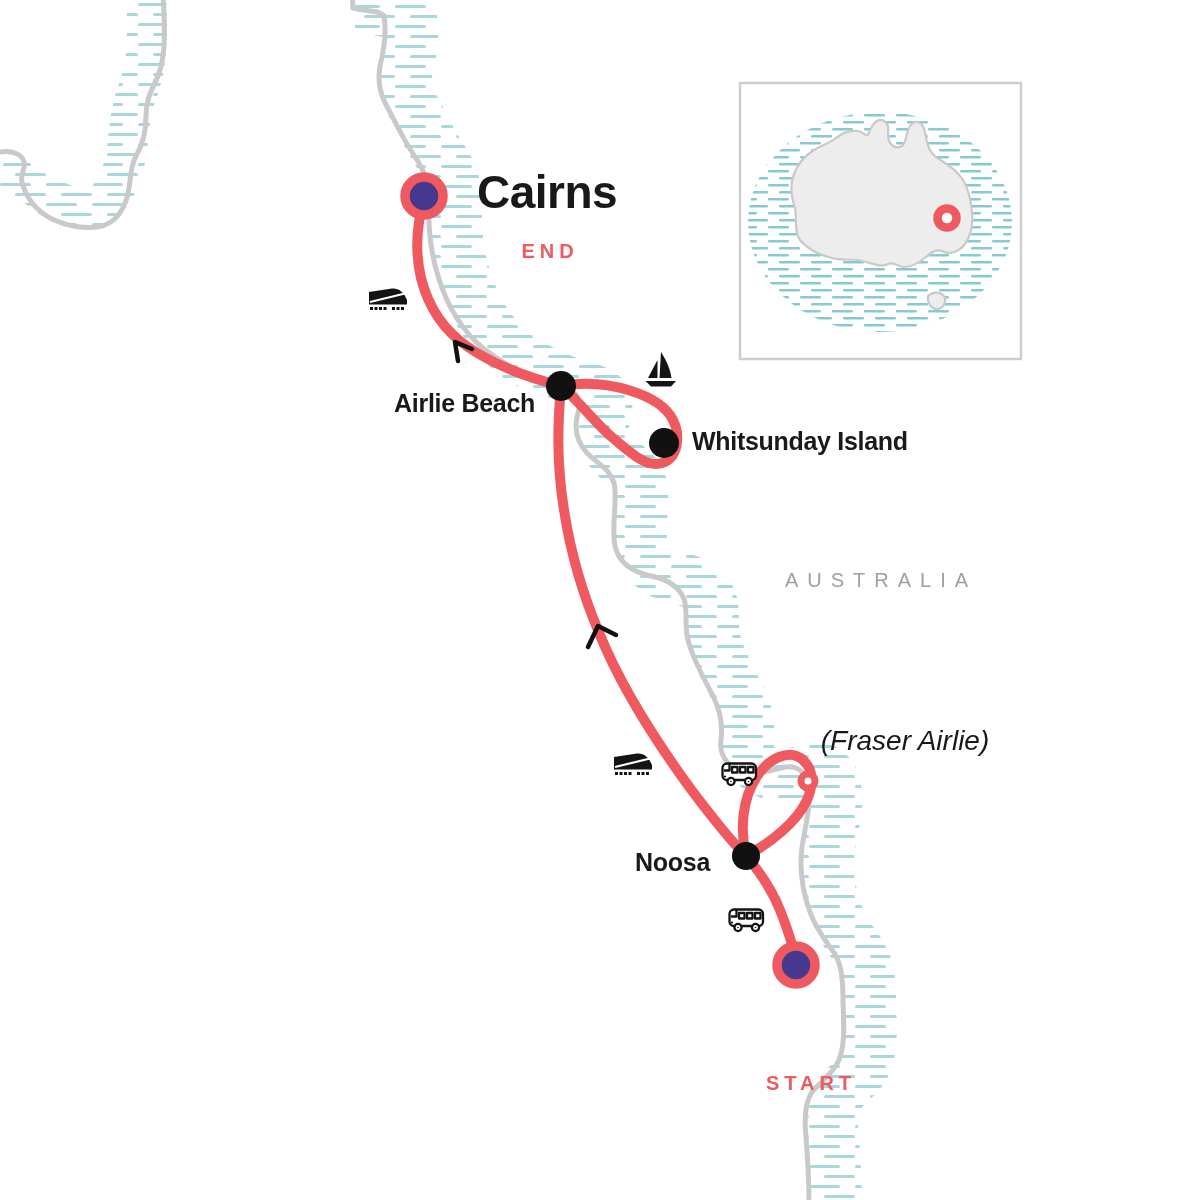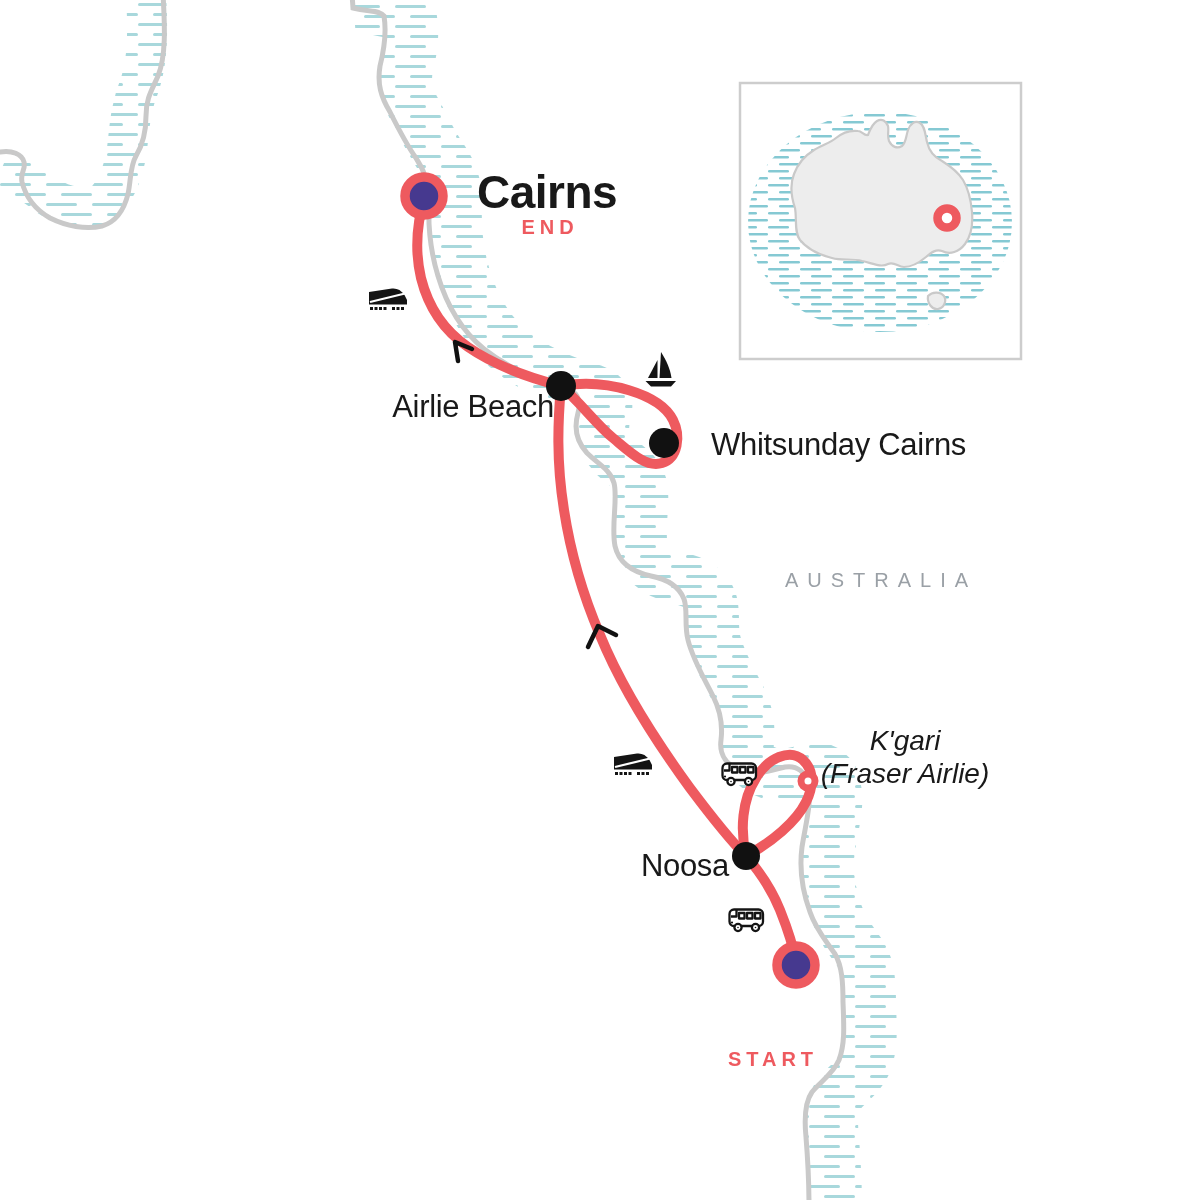--- a/index.html
+++ b/index.html
@@ -1,21 +1,21 @@
 <!DOCTYPE html>
 <html style="--route: #ee5a5f; --purple: #46398f; --hatch: #a8d8dc; --hatch-inset: #85c9d3; --coast: #c9c9c9; --land-inset: #ededed; --inset-border: #cdcdcd; --text: #191919; --muted: #9aa0a6; --dot: #111111; --icon: #141414;"><head>
 <meta charset="utf-8">
 <style>
   html,body{margin:0;padding:0;background:#fff;width:1200px;height:1200px;overflow:hidden;}
   .map-wrap{position:relative;width:1200px;height:1200px;font-family:"Liberation Sans",sans-serif;background:#fff;}
   svg{position:absolute;left:0;top:0;}
   .label{position:absolute;color:var(--text,#191919);white-space:nowrap;}
   .city-big{font-size:46px;font-weight:800;letter-spacing:-.5px;}
-  .city-mid{font-size:31px;font-weight:400;letter-spacing:-.3px;margin-left:19px;}
-  .tag{font-size:20px;font-weight:700;letter-spacing:5px;color:var(--route,#ee5a5f);}
+  .city-mid{font-size:25px;font-weight:700;letter-spacing:-.3px;}
+  .tag{font-size:20px;font-weight:700;letter-spacing:5px;color:var(--route,#ee5a5f);margin-top:24px;}
   .region{font-size:20px;font-weight:400;letter-spacing:9px;color:var(--muted,#9aa0a6);}
   .island{font-size:28px;font-style:italic;font-weight:500;line-height:1.18;white-space:normal;text-align:center;}
   .ta-c{text-align:center;}
   .ta-r{text-align:right;}
 </style>
 </head>
 <body>
 
 <div class="map-wrap">
 
@@ -110,26 +110,25 @@
       <path d="M795,208 C791,196 790,184 794,174 C798,163 806,155 814,150 C822,145 830,143 836,138 C842,133 850,130 858,131 C862,131 864,136 868,135 C870,130 872,124 877,121 C882,118 886,121 888,126 C889,131 887,136 889,141 C892,147 897,149 902,146 C906,143 906,136 908,130 C910,124 915,120 920,123 C925,126 925,134 927,142 C929,151 934,157 942,161 C950,166 958,172 963,180 C969,190 971,201 972,212 C973,224 971,236 965,244 C959,252 950,255 942,251 C936,249 932,252 926,257 C920,262 912,267 904,267 C898,267 894,261 888,264 C881,268 872,263 862,261 C852,258 842,261 832,258 C820,255 808,250 800,240 C794,232 797,219 795,208 Z" style="fill:var(--land-inset,#ededed);stroke:var(--coast,#c9c9c9)" stroke-width="2.2" stroke-linejoin="round"></path>
       <path d="M928,296 C932,292 940,291 944,296 C947,301 944,308 938,309 C932,310 927,303 928,296 Z" style="fill:var(--land-inset,#ededed);stroke:var(--coast,#c9c9c9)" stroke-width="2.2"></path>
       <circle cx="947" cy="218" r="9.5" fill="#ffffff" style="stroke:var(--route,#ee5a5f)" stroke-width="8.5"></circle>
     </g>
   </svg>
 
   <div class="label city-big" style="left:477px;top:165px;">Cairns</div>
   <div class="label tag ta-c" style="left:495px;top:216px;width:110px;">END</div>
 
   <div class="label city-mid ta-r" style="left:355px;top:389px;width:180px;">Airlie Beach</div>
-  <div class="label city-mid" style="left:692px;top:427px;">Whitsunday Cairns</div>
+  <div class="label city-mid" style="left:692px;top:427px;">Whitsunday Island</div>
 
   <div class="label region" style="left:785px;top:569px;text-align:center;">AUSTRALIA</div>
 
   <div class="label island" style="left:780px;top:724px;width:250px;">
-    <div>K'gari</div>
     <div>(Fraser Airlie)</div>
   </div>
 
   <div class="label city-mid ta-r" style="left:540px;top:848px;width:170px;">Noosa</div>
 
-  <div class="label tag ta-c" style="left:673px;top:1048px;width:200px;">START</div>
+  <div class="label tag ta-c" style="left:711px;top:1048px;width:200px;">START</div>
 
 </div>
 
 </body></html>

